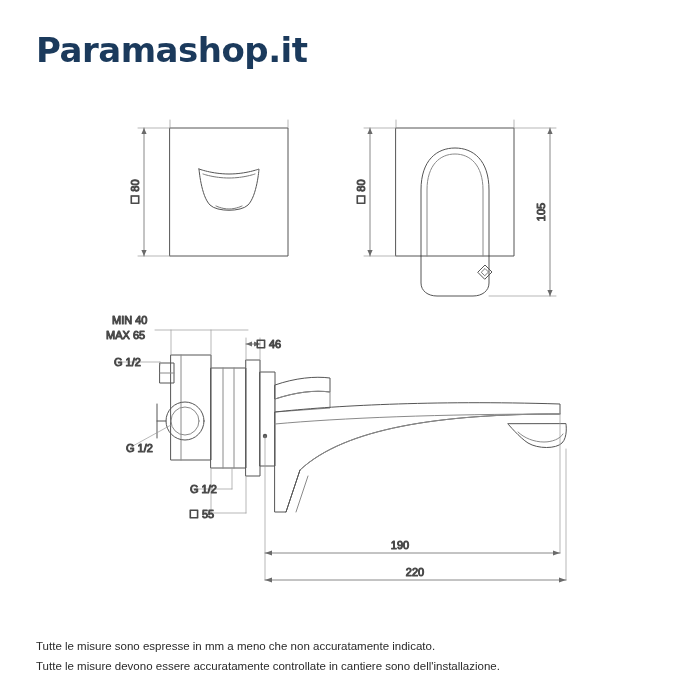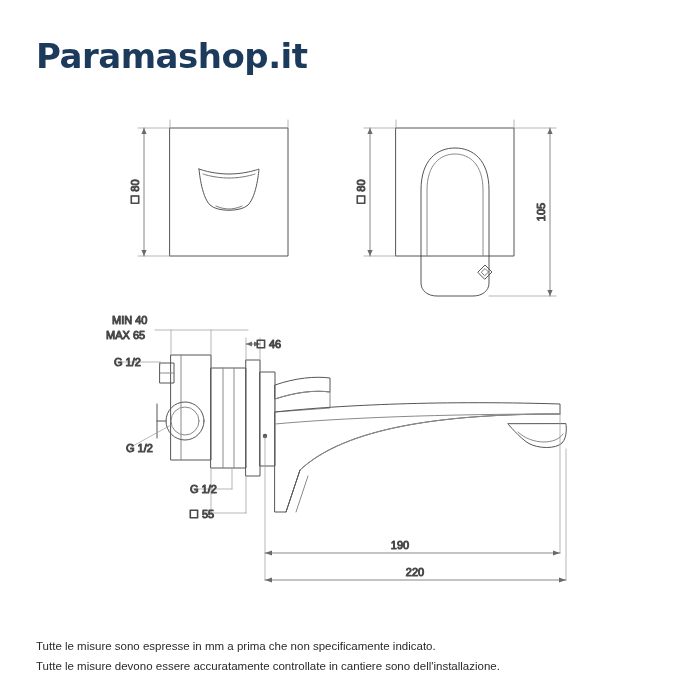--- a/index.html
+++ b/index.html
@@ -16,21 +16,21 @@
     overflow: hidden;
   }
   .page {
     position: relative;
     width: 700px;
     height: 700px;
   }
   .logo {
     position: absolute;
     left: 36px;
-    top: 36px;
+    top: 30px;
     font-size: 34px;
     font-weight: bold;
     color: #1b3a5c;
     letter-spacing: -0.5px;
     font-family: "DejaVu Sans", sans-serif;
   }
   .drawing {
     position: absolute;
     left: 0;
     top: 0;
@@ -193,17 +193,17 @@
       <text x="126" y="452" font-size="11">G 1/2</text>
       <text x="190" y="493" font-size="11">G 1/2</text>
       <text x="256" y="348" font-size="11">☐ 46</text>
       <text x="189" y="518" font-size="11">☐ 55</text>
       <text x="400" y="549" font-size="11" text-anchor="middle">190</text>
       <text x="415" y="576" font-size="11" text-anchor="middle">220</text>
     </g>
   </svg>
 
   <div class="footer">
-    <div>Tutte le misure sono espresse in mm a prima che non specificamente indicato.</div>
+    <div>Tutte le misure sono espresse in mm a meno che non accuratamente indicato.</div>
     <div>Tutte le misure devono essere accuratamente controllate in cantiere sono dell'installazione.</div>
   </div>
 
 </div>
 
 </body></html>

